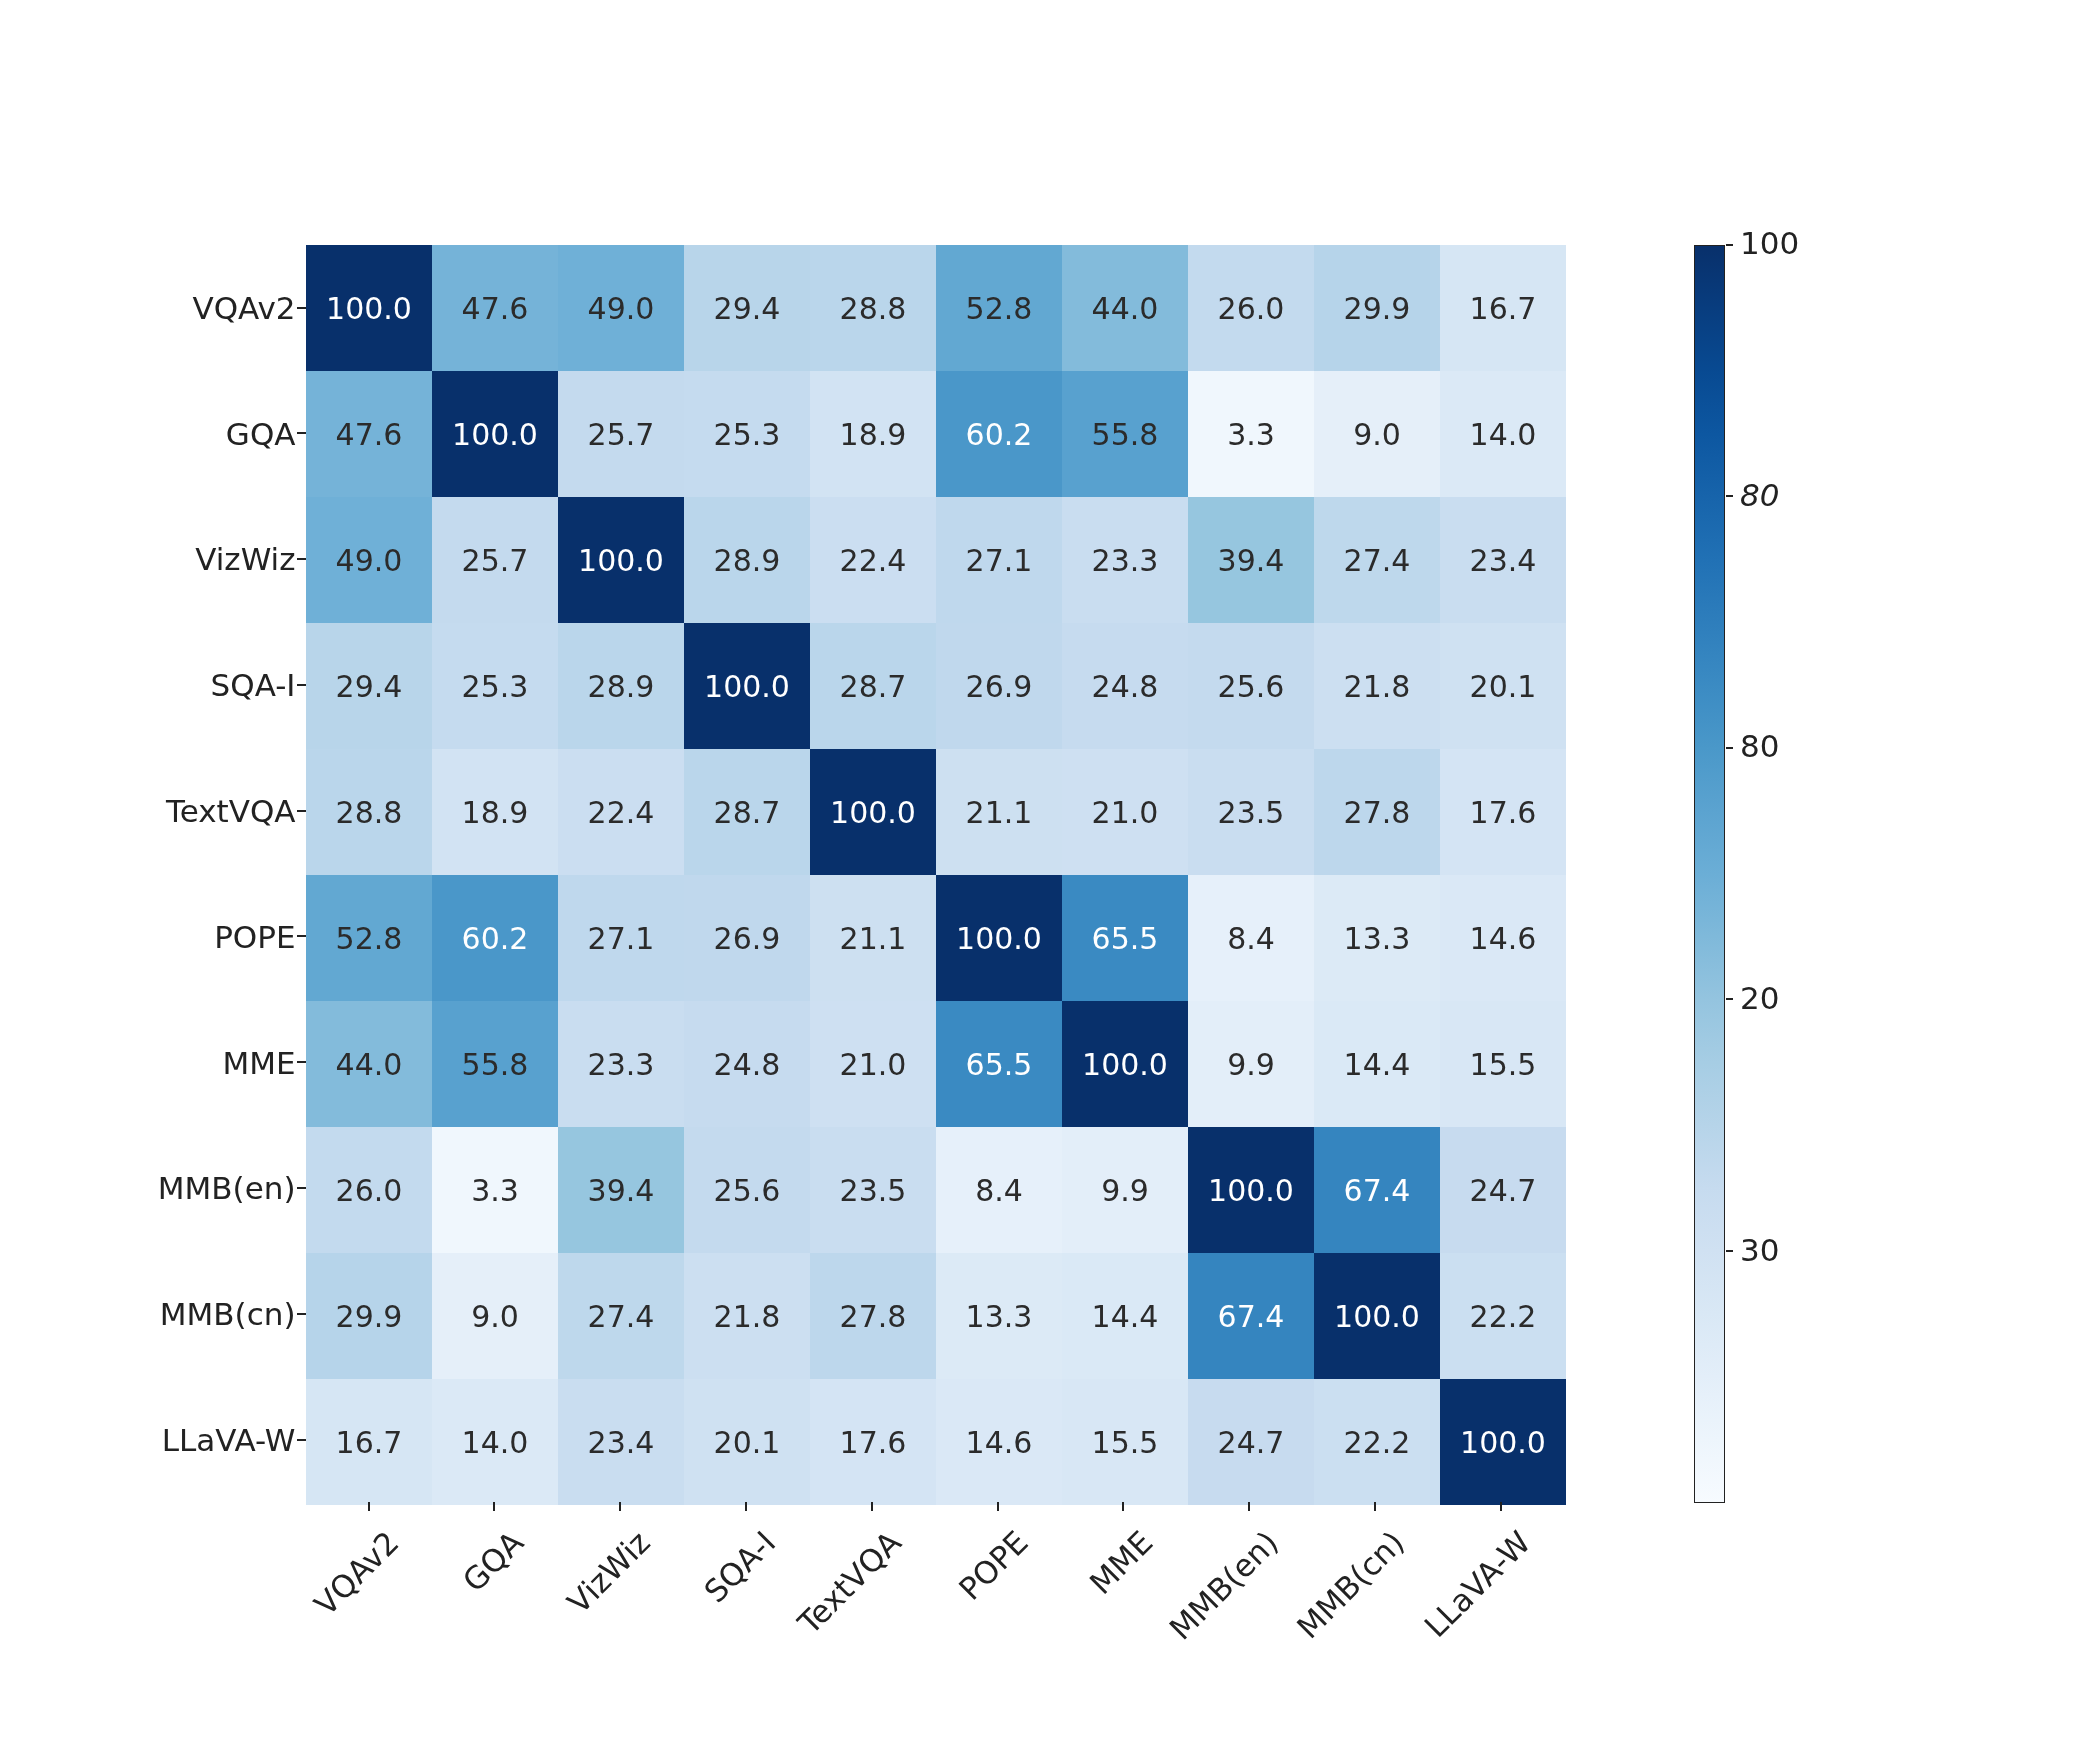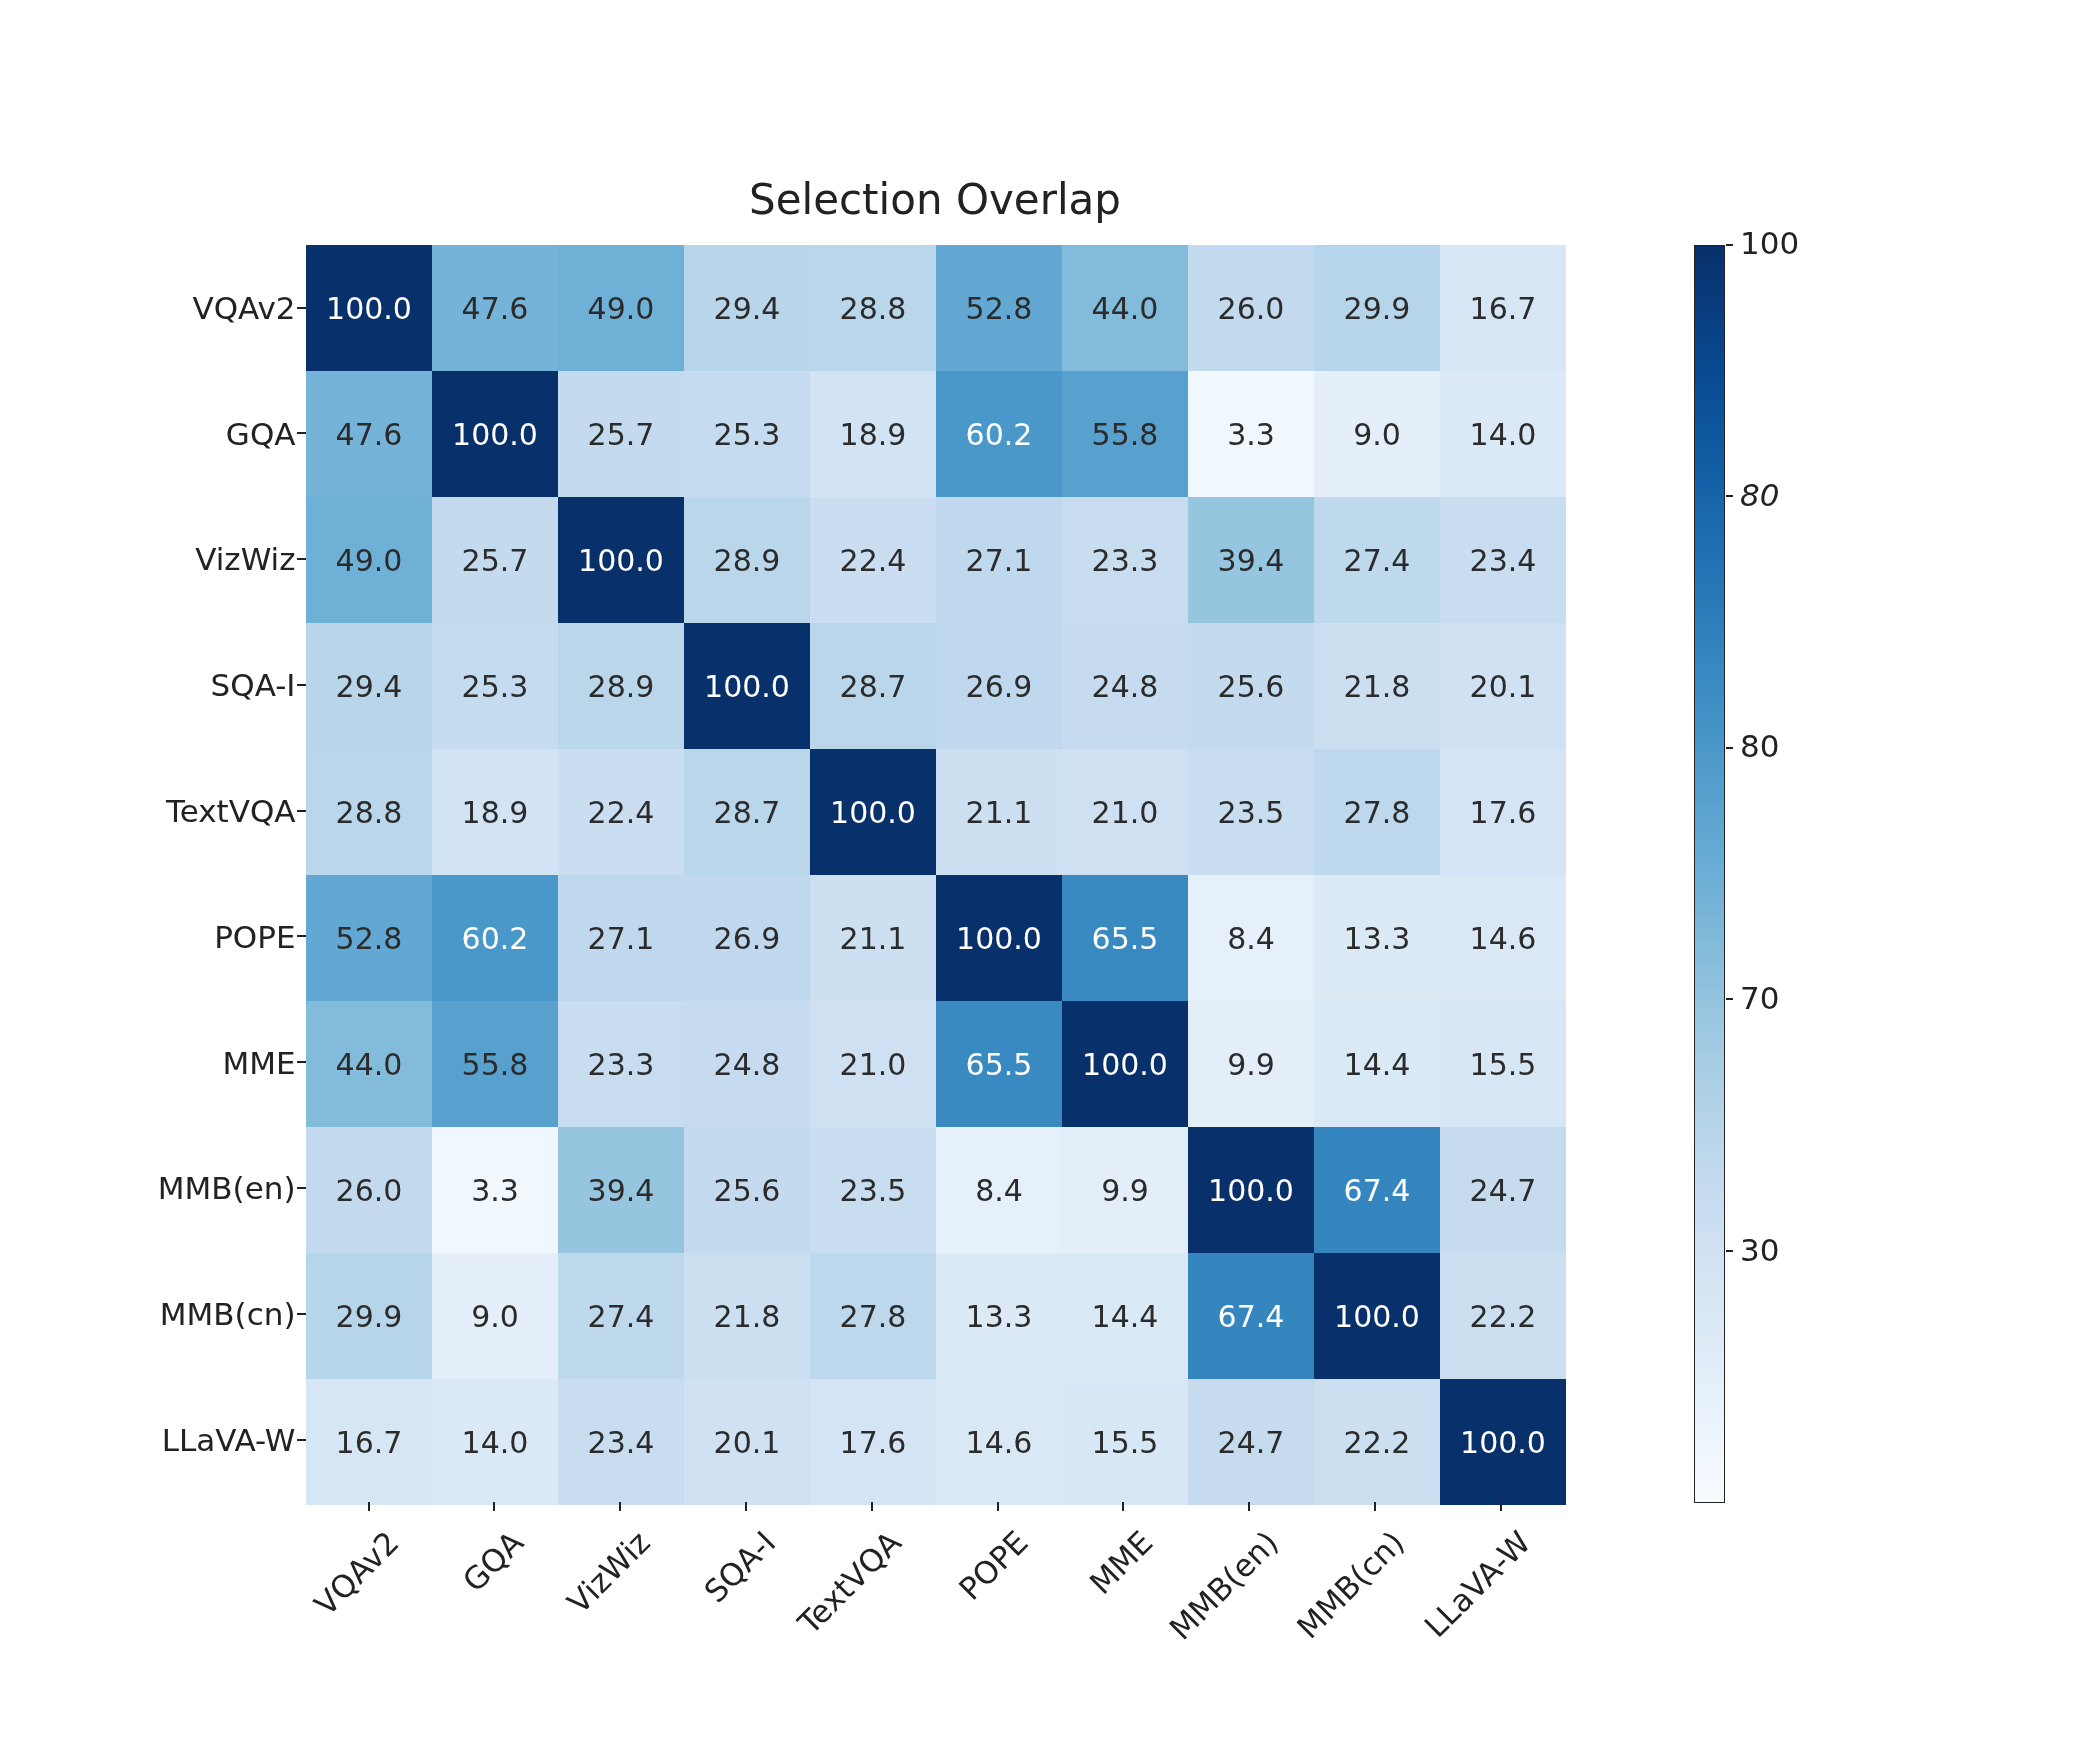--- a/index.html
+++ b/index.html
@@ -87,21 +87,20 @@
     position: absolute;
     font-size: 31px;
     color: #222;
   }
 </style>
 </head>
 <body>
 
 <div class="canvas" id="canvas">
 
-  <div class="title" id="title" style="top: 175px; left: 306px; width: 1258px;">Selection Overlap</div>
 
   <div class="ylabels" id="ylabels" style="left: 0px; top: 245px; width: 306px; height: 1258px;">
       <div class="ylabel" style="height: 126px;">VQAv2</div>
       <div class="ylabel" style="height: 126px;">GQA</div>
       <div class="ylabel" style="height: 126px;">VizWiz</div>
       <div class="ylabel" style="height: 126px;">SQA-I</div>
       <div class="ylabel" style="height: 126px;">TextVQA</div>
       <div class="ylabel" style="height: 126px;">POPE</div>
       <div class="ylabel" style="height: 126px;">MME</div>
       <div class="ylabel" style="height: 126px;">MMB(en)</div>
@@ -245,21 +244,21 @@
     <div class="xtick" style="left: 745px; top: 1502px;"></div>
     <div class="xtick" style="left: 871px; top: 1502px;"></div>
     <div class="xtick" style="left: 997px; top: 1502px;"></div>
     <div class="xtick" style="left: 1122px; top: 1502px;"></div>
     <div class="xtick" style="left: 1248px; top: 1502px;"></div>
     <div class="xtick" style="left: 1374px; top: 1502px;"></div>
     <div class="xtick" style="left: 1500px; top: 1502px;"></div>
     <div class="cbar-tick" style="left: 1726px; top: 1250px;"></div>
     <div class="cbar-label" style="left: 1740px; top: 1232px;">30</div>
     <div class="cbar-tick" style="left: 1726px; top: 998px;"></div>
-    <div class="cbar-label" style="left: 1740px; top: 980px;">70</div>
+    <div class="cbar-label" style="left: 1740px; top: 980px;">20</div>
     <div class="cbar-tick" style="left: 1726px; top: 747px;"></div>
     <div class="cbar-label" style="left: 1740px; top: 728px;">80</div>
     <div class="cbar-tick" style="left: 1726px; top: 495px;"></div>
     <div class="cbar-label" style="left: 1740px; top: 477px; font-style: italic;">80</div>
     <div class="cbar-tick" style="left: 1726px; top: 244px;"></div>
     <div class="cbar-label" style="left: 1740px; top: 225px;">100</div>
   </div>
 
 
 </body></html>

